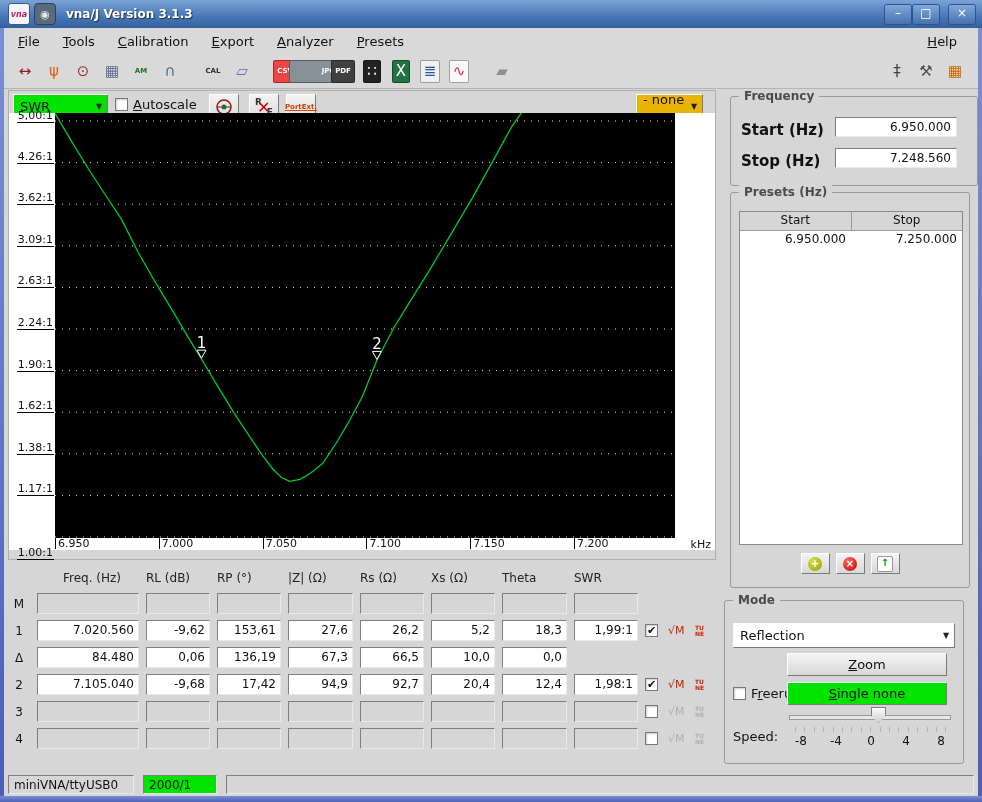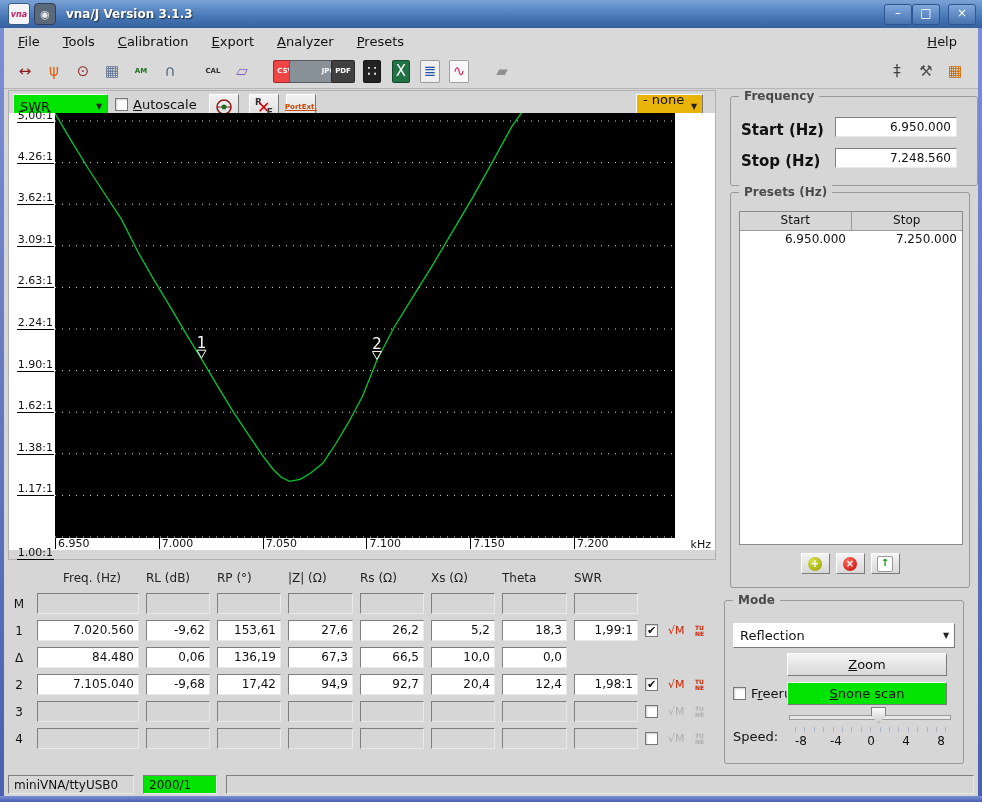--- a/index.html
+++ b/index.html
@@ -440,21 +440,21 @@
     <span class="gtitle">Mode</span>
     <span class="combo" id="mode-combo" style="position:absolute;">
       <span class="ctext">Reflection</span>
       <span class="arrow">▼</span>
     </span>
     <span class="gbtn" id="zoom-btn"><span></span><span class="ul">Z</span><span>oom</span></span>
     <span id="freerun">
       <span class="cb"></span>
       <span><span>F</span><span class="ul">r</span><span>eerun</span></span>
     </span>
-    <span class="gbtn" id="scan-btn"><span></span><span class="ul">S</span><span>none scan</span></span>
+    <span class="gbtn" id="scan-btn"><span></span><span class="ul">S</span><span>ingle none</span></span>
     <span id="slider-track"></span>
     <span id="slider-thumb"></span>
     <span id="slider-ticks"></span>
     <span class="sticklab" style="left:76px;">-8</span>
     <span class="sticklab" style="left:111px;">-4</span>
     <span class="sticklab" style="left:146px;">0</span>
     <span class="sticklab" style="left:181px;">4</span>
     <span class="sticklab" style="left:216px;">8</span>
     <span id="speed-label">Speed:</span>
   </div>

